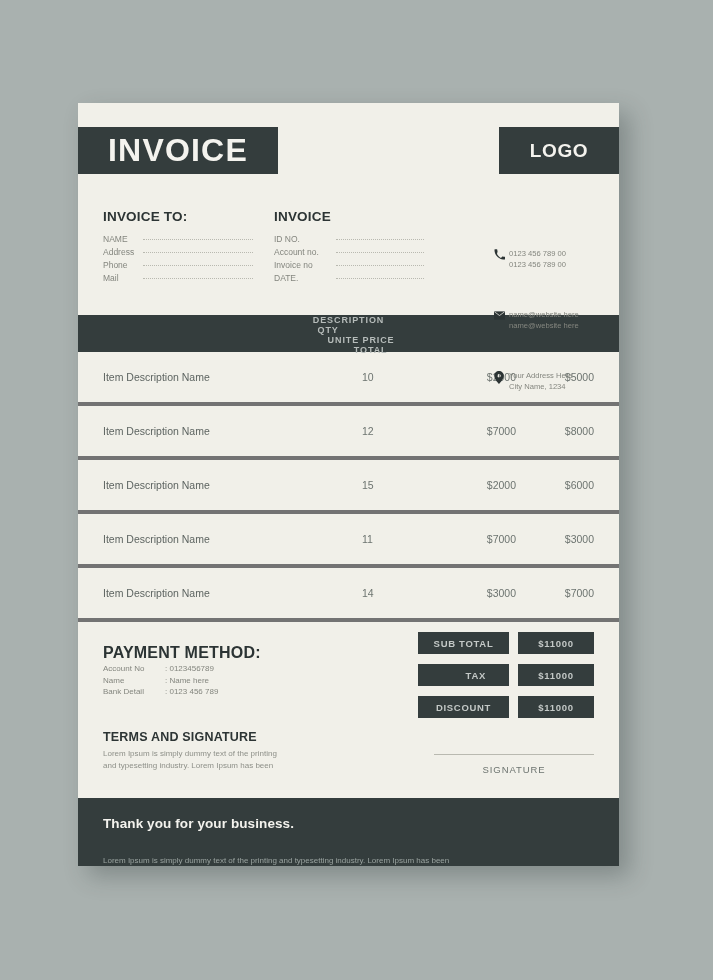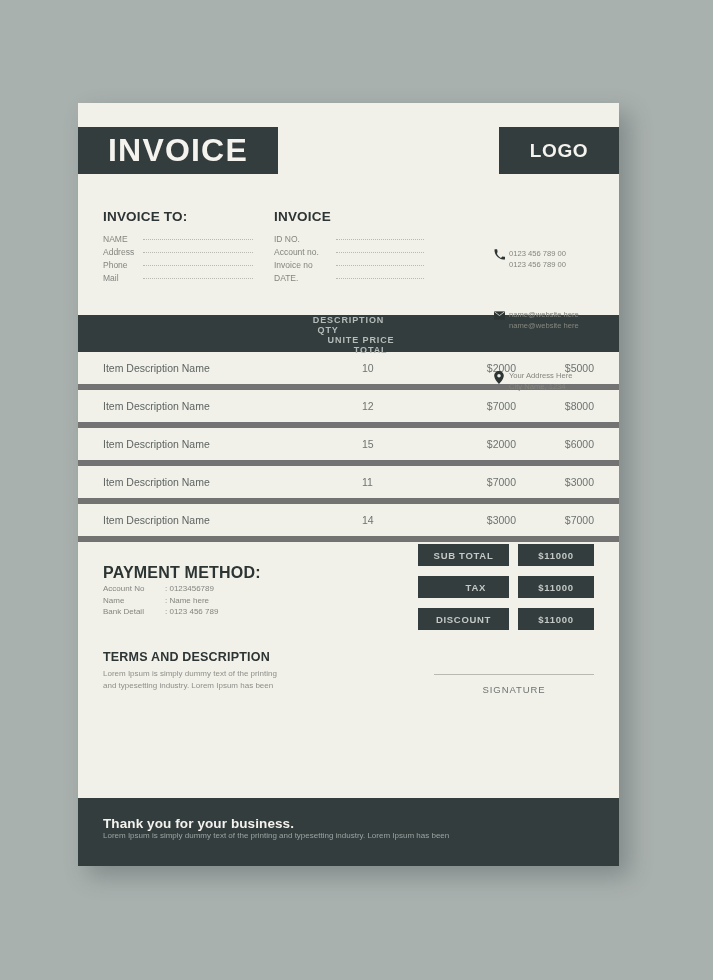--- a/index.html
+++ b/index.html
@@ -142,25 +142,25 @@
   }
 
   .c-desc  { flex: 1; text-align: left; }
   .c-qty   { width: 62px; text-align: left; }
   .c-price { width: 92px; text-align: right; }
   .c-total { width: 78px; text-align: right; }
 
   .table-body { background: #f1f0e9; }
 
   .table-row {
-    height: 38px;
+    height: 54px;
     display: flex;
     align-items: center;
     padding: 0 25px;
-    border-bottom: 6px solid #737373;
+    border-bottom: 4px solid #737373;
   }
   .table-row .td {
     font-size: 10.5px;
     color: #6d7470;
   }
   .table-row .td.c-desc { color: #5d6461; }
 
   
   .mid {
     position: relative;
@@ -206,21 +206,21 @@
     width: 175px;
     font-size: 8px;
     color: #8e9089;
     line-height: 1.45;
   }
 
   
   .totals {
     position: absolute;
     right: 25px;
-    top: 2px;
+    top: 10px;
     width: 176px;
   }
   .total-row {
     display: flex;
     justify-content: space-between;
     margin-bottom: 10px;
   }
   .total-label, .total-value {
     background: #343d3d;
     height: 22px;
@@ -263,21 +263,21 @@
     width: 100%;
     height: 68px;
     background: #343d3d;
     padding: 18px 25px 0 25px;
   }
   .footer-title {
     font-size: 13.5px;
     font-weight: bold;
     color: #f4f3ee;
     letter-spacing: 0.1px;
-    margin-bottom: 0;
+    margin-bottom: 25px;
   }
   .footer-sub {
     font-size: 8px;
     color: #9aa3a0;
   }
 </style>
 </head>
 <body>
 
 <div class="page">
@@ -431,21 +431,21 @@
       <div class="pay-row">
         <span class="pay-key">Name</span>
         <span class="pay-val">: Name here</span>
       </div>
       <div class="pay-row">
         <span class="pay-key">Bank Detail</span>
         <span class="pay-val">: 0123 456 789</span>
       </div>
     </div>
 
-    <div class="terms-title">TERMS AND DESCRIPTION</div>
+    <div class="terms-title">TERMS AND SIGNATURE</div>
     <div class="terms-body">Lorem Ipsum is simply dummy text of the printing and typesetting industry. Lorem Ipsum has been</div>
 
     <div class="totals">
       <div class="total-row">
         <span class="total-label lbl-center">SUB TOTAL</span>
         <span class="total-value">$11000</span>
       </div>
       <div class="total-row">
         <span class="total-label lbl-right">TAX</span>
         <span class="total-value">$11000</span>

